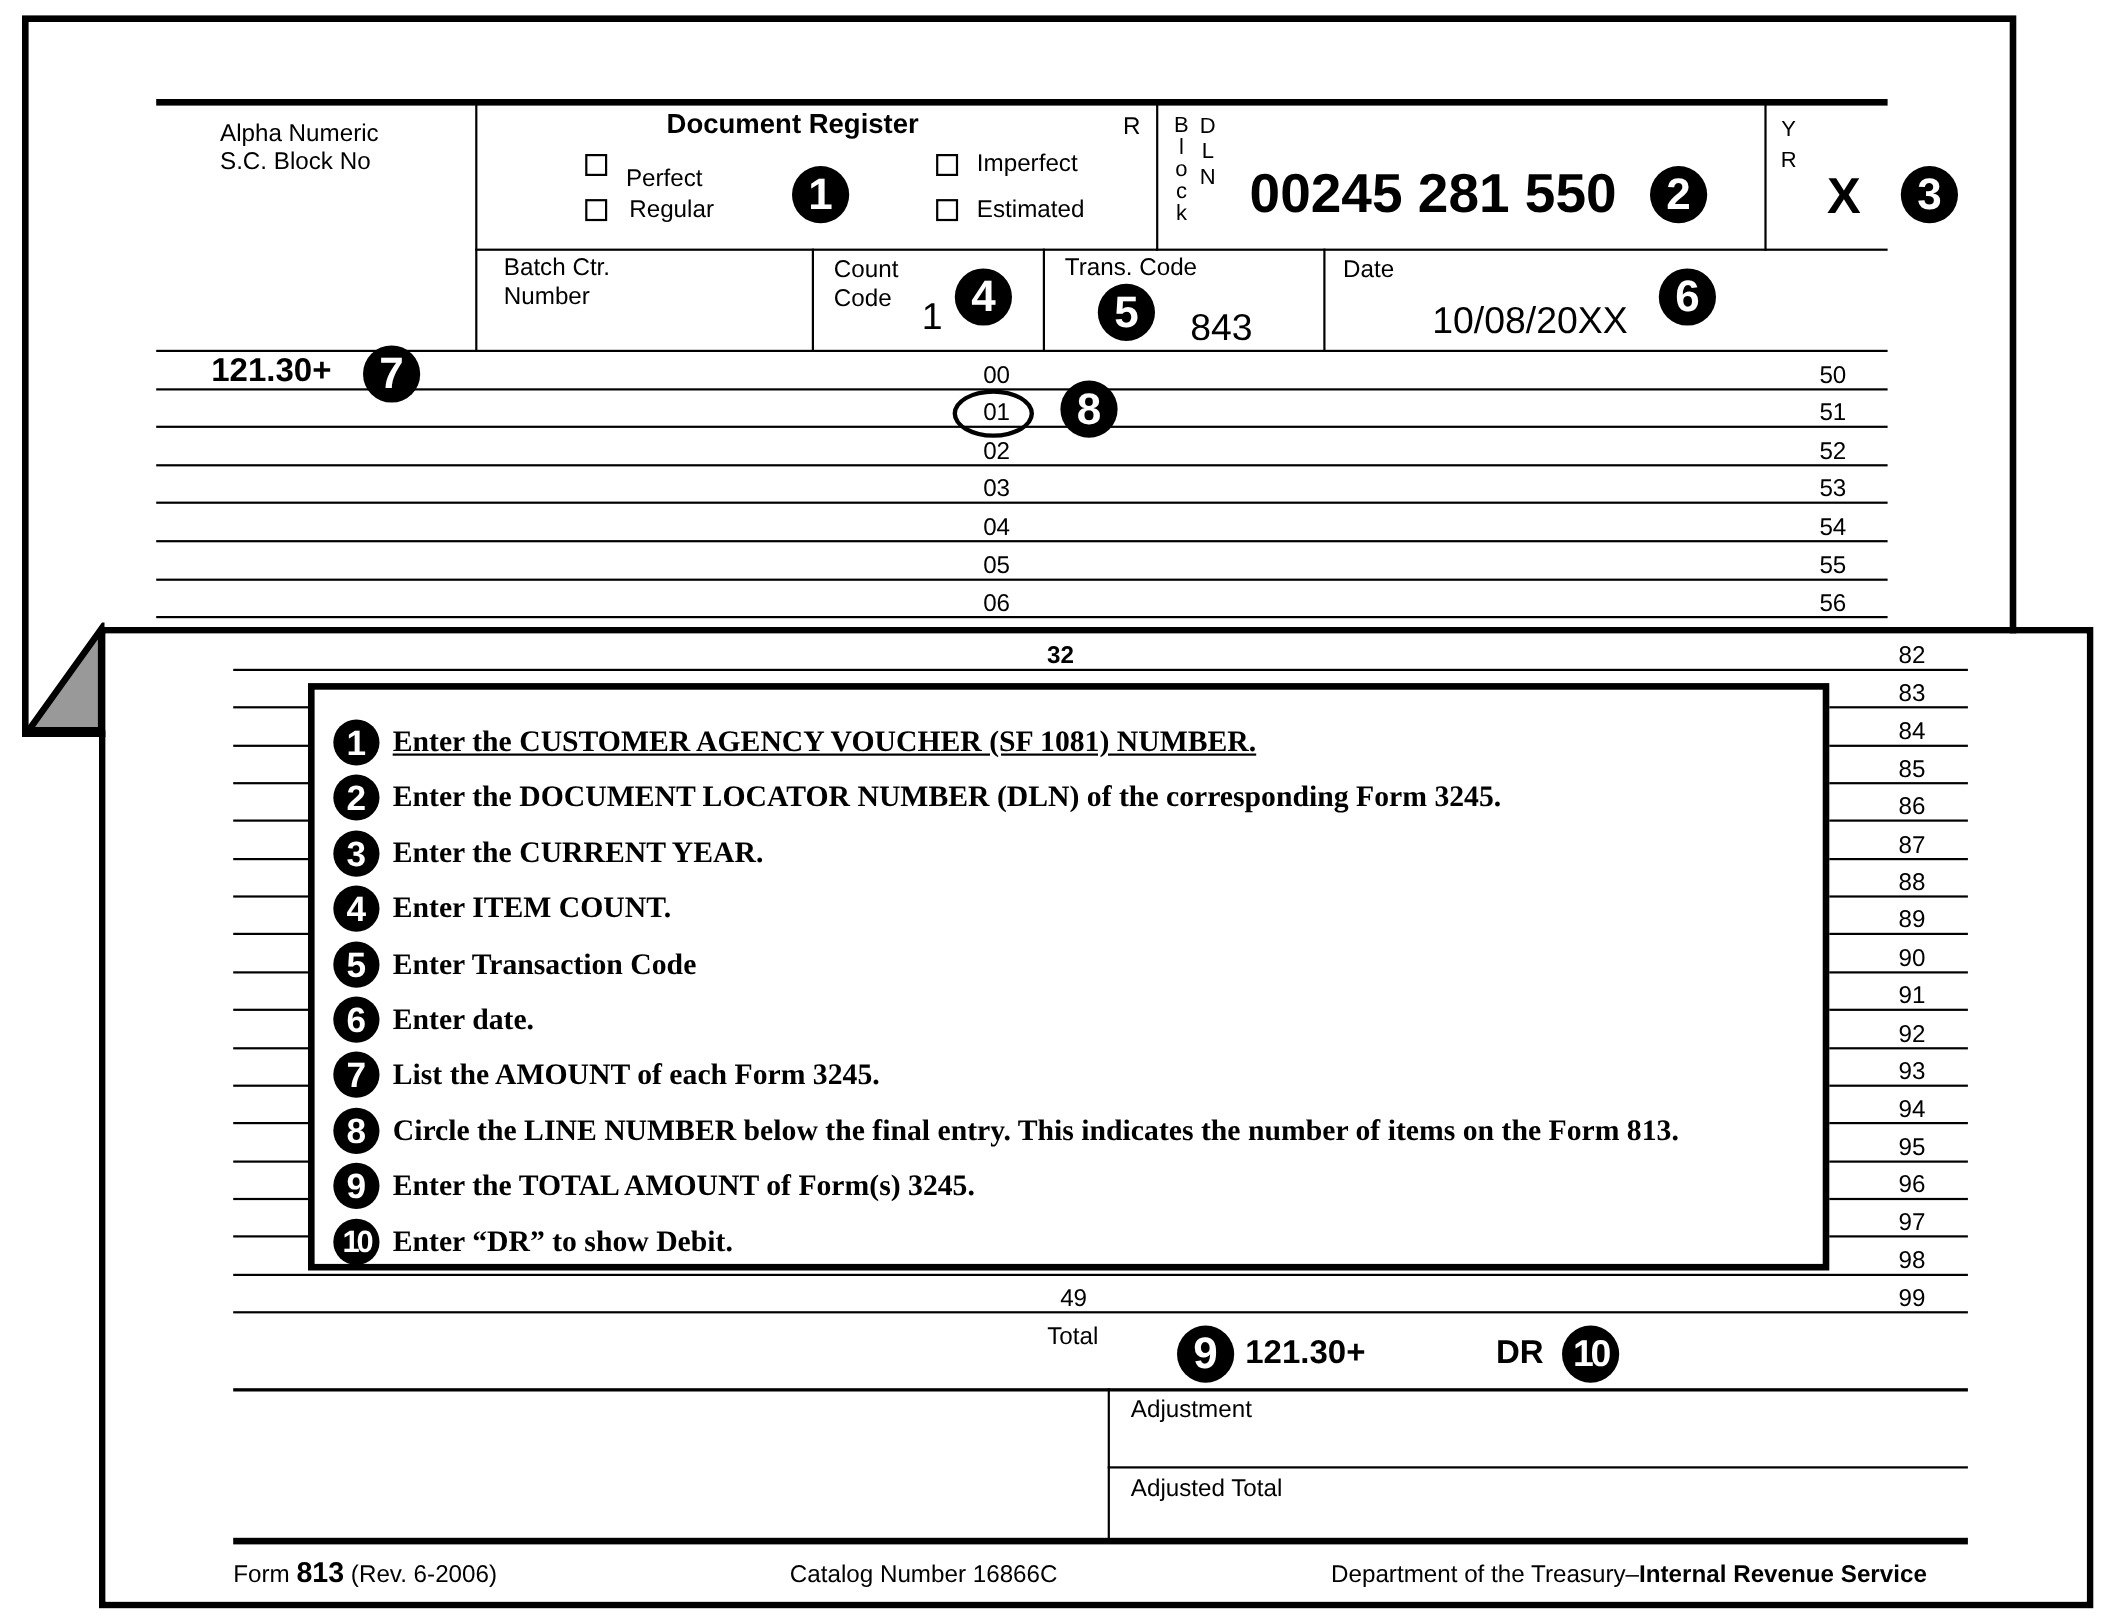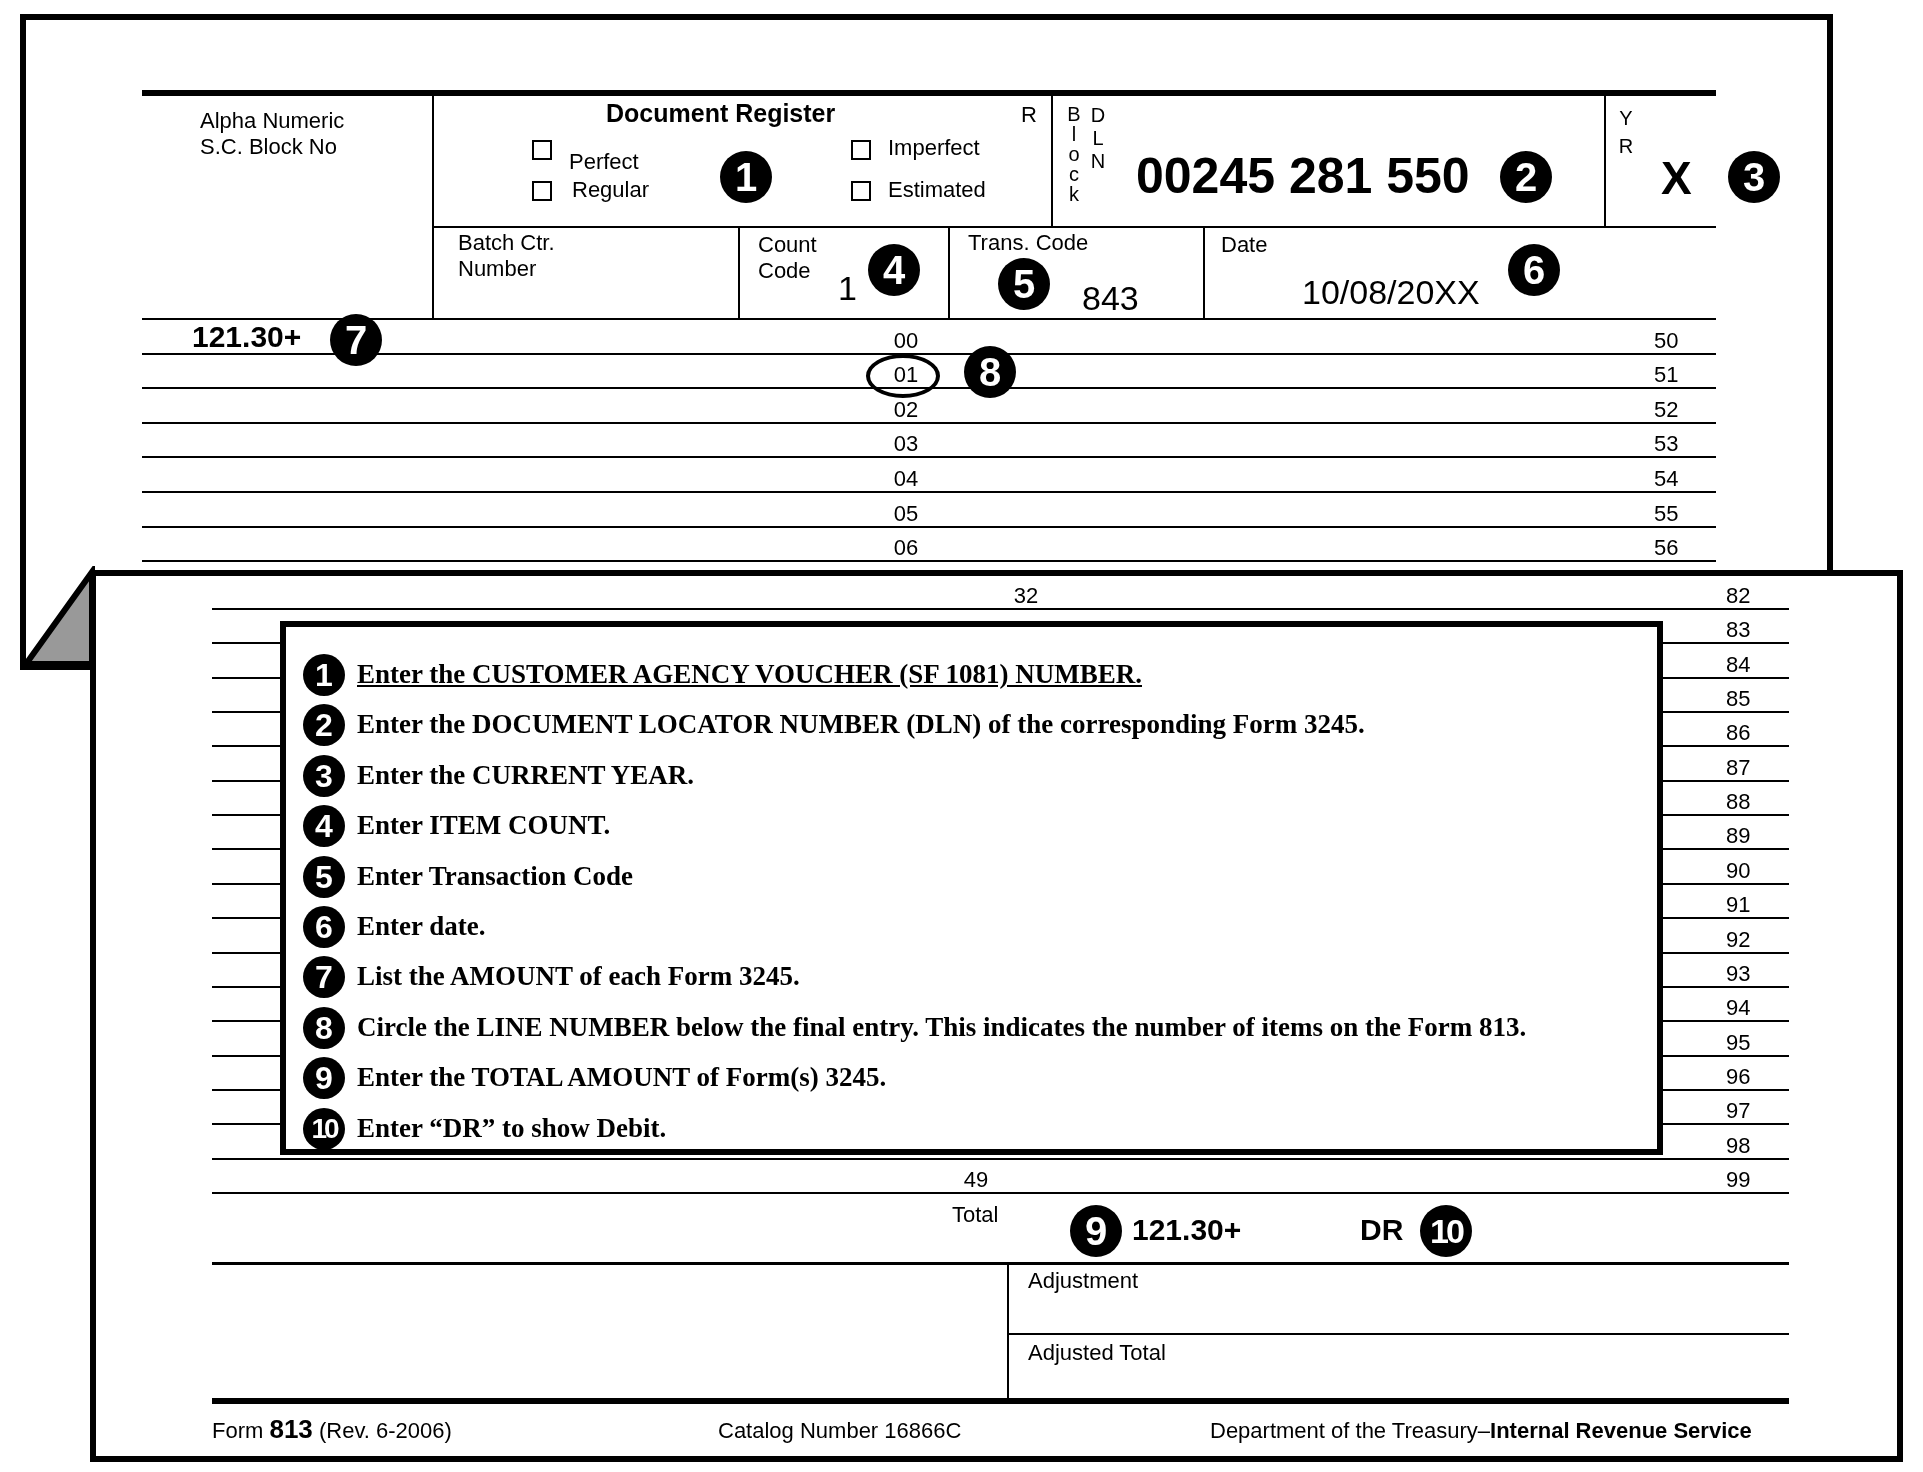--- a/index.html
+++ b/index.html
@@ -160,21 +160,21 @@
     <div class="hline" style="left: 212px; top: 1089px; width: 1577px;"></div>
     <div class="rnum" style="left: 1726px; top: 1065px;">96</div>
     <div class="hline" style="left: 212px; top: 1123px; width: 1577px;"></div>
     <div class="rnum" style="left: 1726px; top: 1099px;">97</div>
     <div class="hline" style="left: 212px; top: 1158px; width: 1577px;"></div>
     <div class="rnum" style="left: 1726px; top: 1134px;">98</div>
     <div class="hline" style="left: 212px; top: 1192px; width: 1577px;"></div>
     <div class="rnum" style="left: 1726px; top: 1168px;">99</div>
   </div>
 
-<div class="num" style="left:996px; top:584px;">32</div>
+<div class="num" style="left:934px; top:584px;font-weight:bold;">32</div>
 <div class="num" style="left:946px; top:1168px;">49</div>
 
 <div class="abs" style="left:280px; top:621px; width:1383px; height:534px; border:6px solid #000; box-sizing:border-box; background:#fff;"></div>
 <div id="instr-list">
     <div class="badge sm" style="left: 303px; top: 654px;">1</div>
     <div class="instr" style="left: 357px; top: 657px; text-decoration: underline;">Enter the CUSTOMER AGENCY VOUCHER (SF 1081) NUMBER.</div>
     <div class="badge sm" style="left: 303px; top: 704px;">2</div>
     <div class="instr" style="left: 357px; top: 707px;">Enter the DOCUMENT LOCATOR NUMBER (DLN) of the corresponding Form 3245.</div>
     <div class="badge sm" style="left: 303px; top: 755px;">3</div>
     <div class="instr" style="left: 357px; top: 758px;">Enter the CURRENT YEAR.</div>

